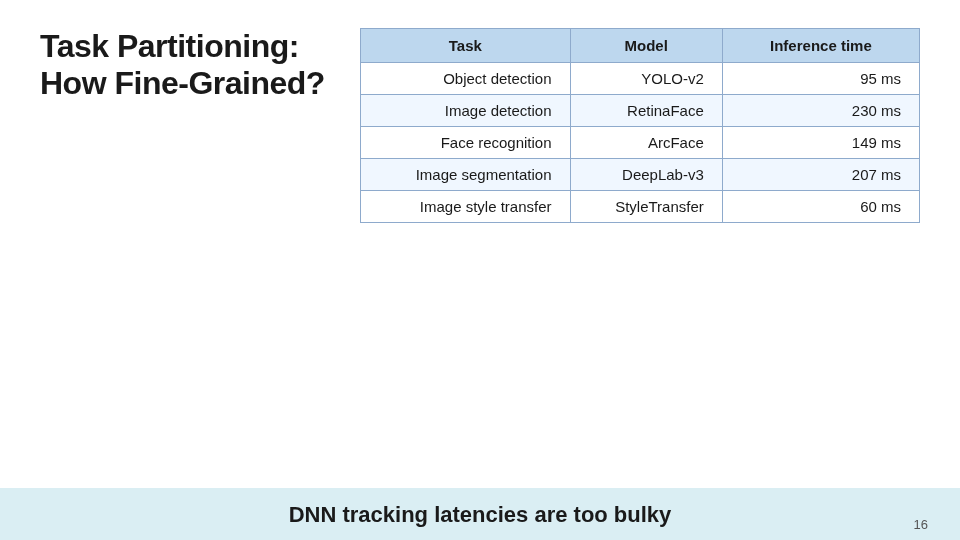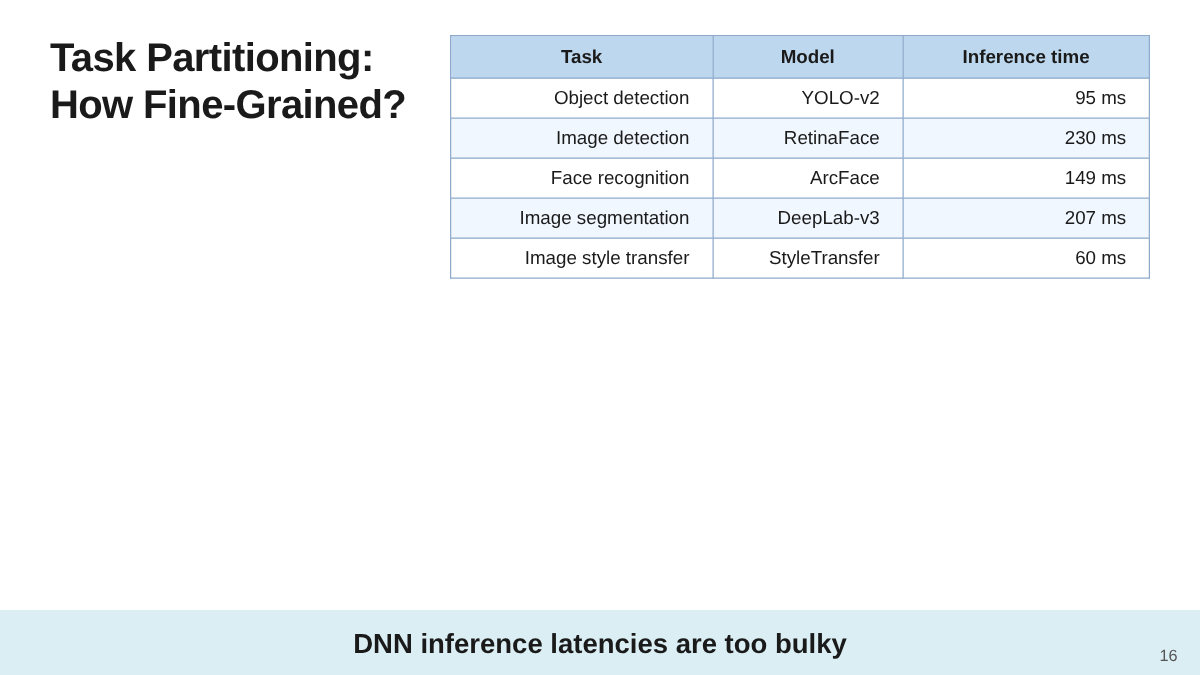--- a/index.html
+++ b/index.html
@@ -84,21 +84,21 @@
 
     .footer-text {
       font-size: 22px;
       font-weight: 700;
       color: #1a1a1a;
     }
 
     .slide-number {
       position: absolute;
       bottom: 8px;
-      right: 18px;
+      right: 32px;
       font-size: 13px;
       color: #555;
     }
   </style>
 </head>
 <body>
 
 <div class="slide">
   <div class="title">Task Partitioning: How Fine-Grained?</div>
 
@@ -137,17 +137,17 @@
               <td>Image style transfer</td>
               <td>StyleTransfer</td>
               <td>60 ms</td>
             </tr>
           </tbody>
       </table>
     </div>
   </div>
 
   <div class="footer-bar">
-    <span class="footer-text">DNN inference latencies are too bulky</span>
+    <span class="footer-text">DNN tracking latencies are too bulky</span>
   </div>
 
   <div class="slide-number">16</div>
 </div>
 
 </body></html>

